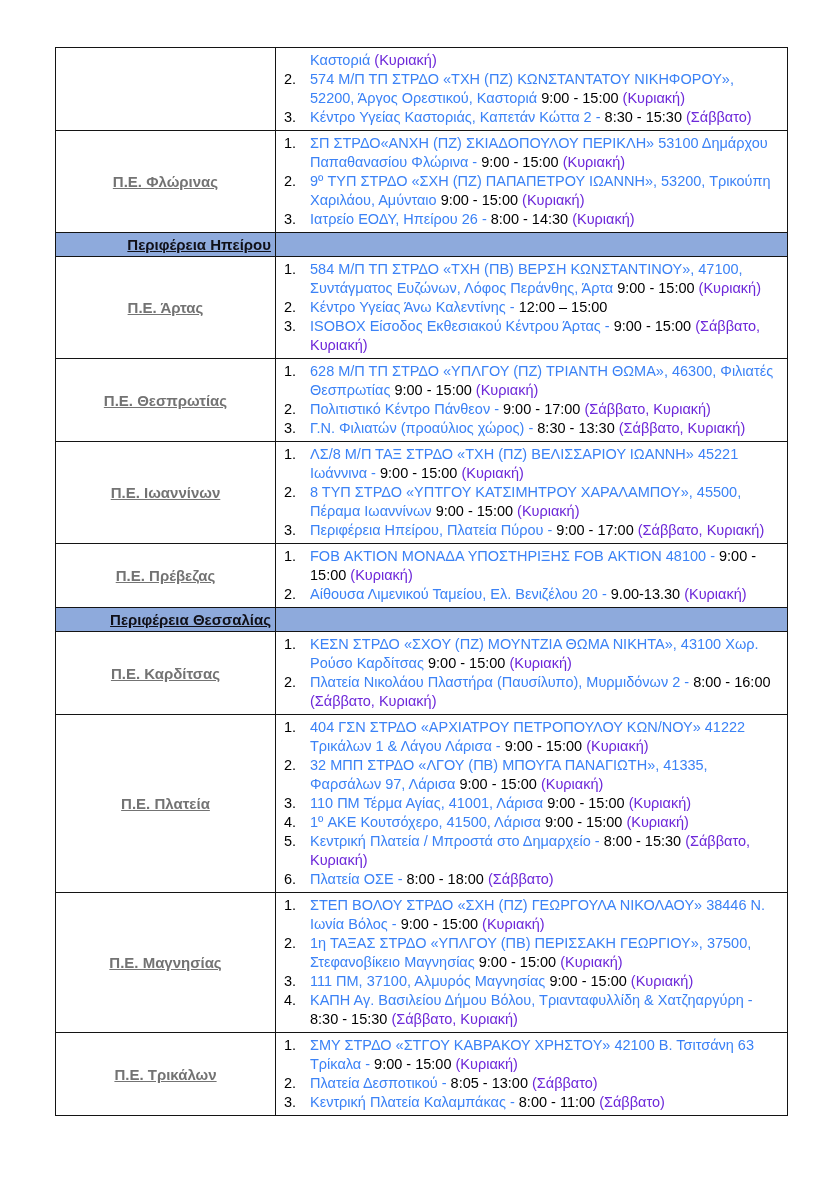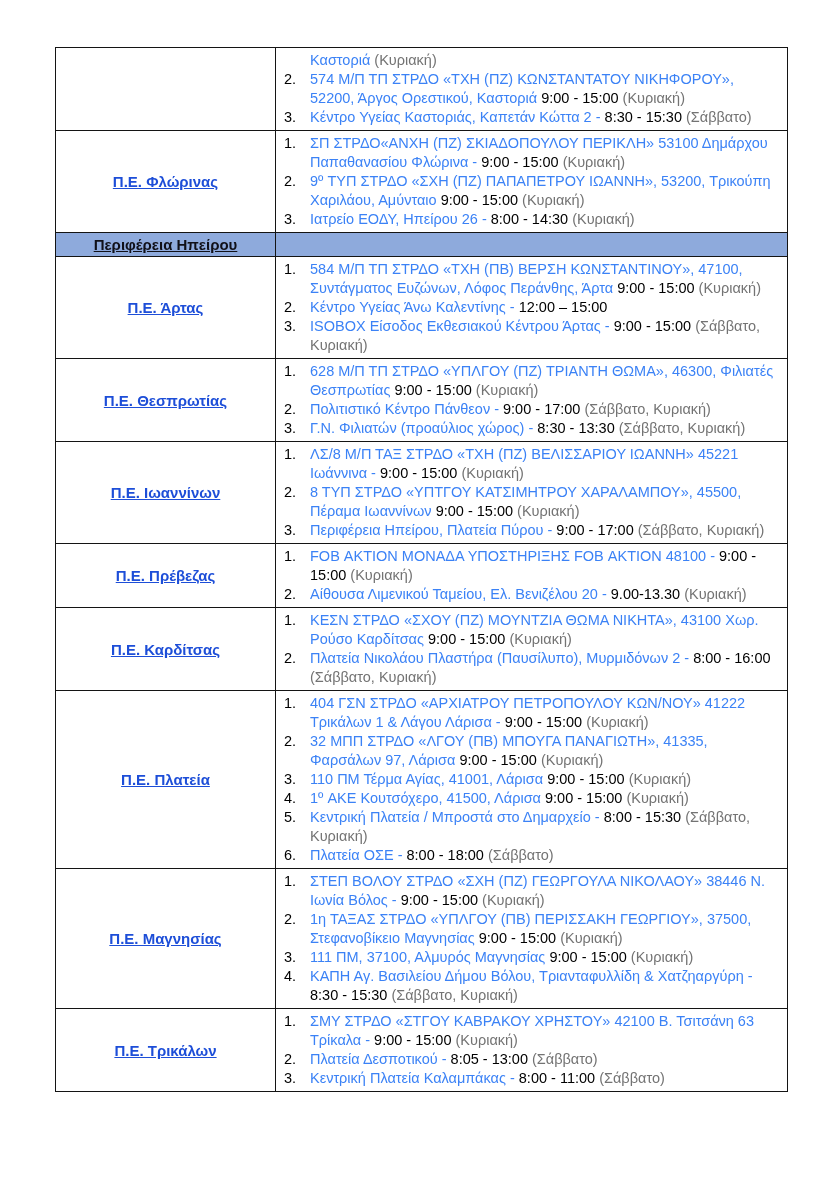--- a/index.html
+++ b/index.html
@@ -33,21 +33,21 @@
   col.col-right { width: 512px; }
 
   
   td.unit-cell-left {
     text-align: center;
     vertical-align: middle;
     padding: 2px 4px;
     background: #ffffff;
   }
   .unit-label {
-    color: #1d4ed8;
+    color: #737373;
     font-weight: bold;
     font-size: 15px;
     text-decoration: underline;
     line-height: 19px;
     cursor: pointer;
   }
   td.unit-cell-right {
     vertical-align: top;
     padding: 3px 6px 3px 8px;
     background: #ffffff;
@@ -60,29 +60,29 @@
     line-height: 19px;
     color: #000000;
   }
   .loc-num {
     flex: 0 0 26px;
     text-align: left;
   }
   .loc-text { flex: 1 1 auto; min-width: 0; }
   .seg-text { color: #3b82f6; }
   .seg-time { color: #000000; }
-  .seg-day  { color: #737373; margin-top: 11px; }
+  .seg-day  { color: #6d28d9; margin-top: 11px; }
 
   
   tr.section-row td {
     background: #8EAADC;
     padding: 2px 4px;
     vertical-align: middle;
   }
-  td.section-cell-left { text-align: center; }
+  td.section-cell-left { text-align: right; }
   .section-label {
     color: #101018;
     font-weight: bold;
     font-size: 15px;
     line-height: 19px;
     text-decoration: underline;
     cursor: pointer;
   }
 </style>
 </head>
@@ -234,20 +234,26 @@
   </div>
 
   <div class="loc-item">
     <span class="loc-num">2.</span>
     <span class="loc-text"><span class="seg-text">Αίθουσα Λιμενικού Ταμείου, Ελ. Βενιζέλου 20 - </span><span class="seg-time">9.00-13.30 </span><span class="seg-day">(Κυριακή)</span></span>
   </div>
 </div>
     </td>
   </tr>
 
+  <tr class="section-row">
+    <td class="section-cell-left">
+      <span class="section-label">Περιφέρεια Θεσσαλίας</span>
+    </td>
+    <td class="section-cell-right"></td>
+  </tr>
 
   <tr class="unit-row">
     <td class="unit-cell-left">
       <span class="unit-label">Π.Ε. Καρδίτσας</span>
     </td>
     <td class="unit-cell-right">
       <div class="loc-list">
   <div class="loc-item">
     <span class="loc-num">1.</span>
     <span class="loc-text"><span class="seg-text">ΚΕΣΝ ΣΤΡΔΟ «ΣΧΟΥ (ΠΖ) ΜΟΥΝΤΖΙΑ ΘΩΜΑ ΝΙΚΗΤΑ», 43100 Χωρ. Ρούσο Καρδίτσας </span><span class="seg-time">9:00 - 15:00 </span><span class="seg-day">(Κυριακή)</span></span>

